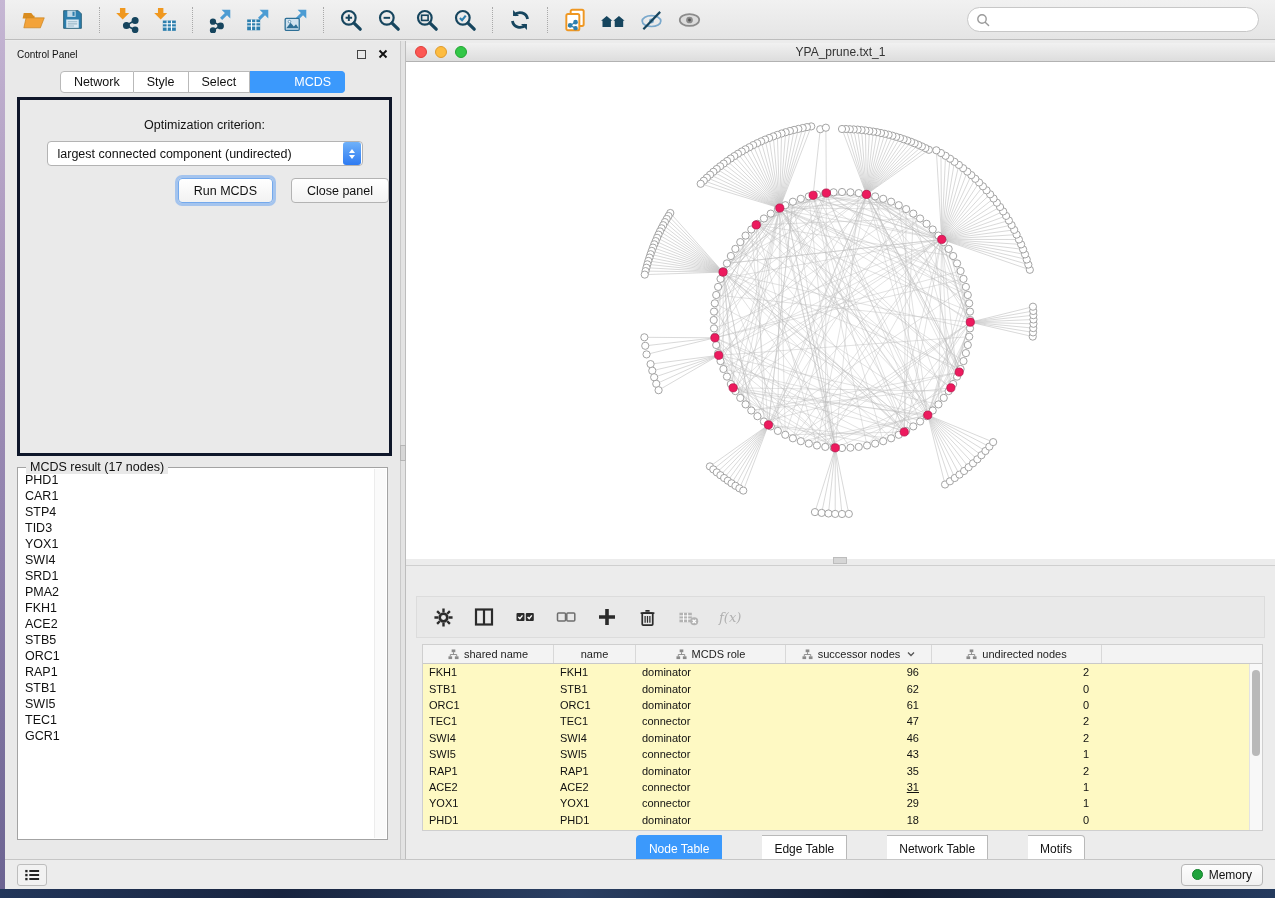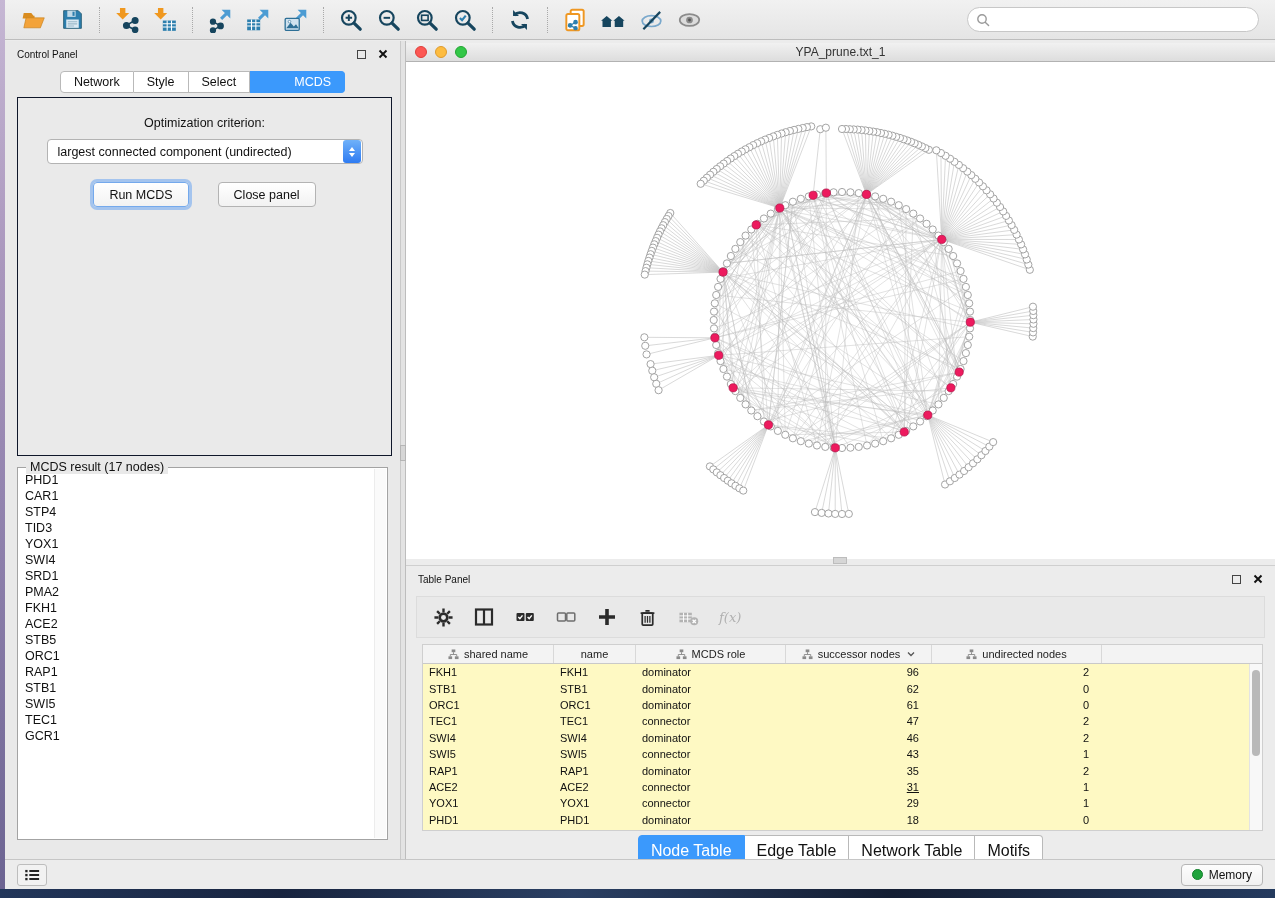--- a/index.html
+++ b/index.html
@@ -32,31 +32,31 @@
   .control-panel { position:absolute; left:0; top:0; width:395px; height:100%; background:#e9e9e9; }
   .panel-header { height:26px; display:flex; align-items:center; padding:0 12px; }
   .panel-title { font-size:10px; color:#111; }
   .panel-header-icons { margin-left:auto; display:flex; gap:12px; align-items:center; }
   .cp-tabs { display:flex; justify-content:center; margin-top:4px; }
   .seg { background:#fff; border:1px solid #b9b9b9; border-left:none; padding:3px 13px; font-size:12.5px; color:#111; cursor:default; }
   .seg:first-child { border-left:1px solid #b9b9b9; border-radius:4px 0 0 4px; }
   .seg:last-child { border-radius:0 4px 4px 0;padding-left:44px; }
   .seg.active { background:#3b99fc; border-color:#3b99fc; color:#fff; }
   .cp-content { position:absolute; left:12px; right:8px; top:56px; height:359px; background:#eaeaea;
-    border:1px solid #0f172a; }
+    border:3px solid #0f172a; }
   .criterion-label { text-align:center; margin-top:18px; font-size:12.5px; color:#111; }
   .criterion-select { margin:9px auto 0; width:316px; height:25px; background:#fff; border:1px solid #b3b3b3;
     border-radius:4px; display:flex; align-items:center; position:relative; }
   .criterion-value { font-size:12.5px; color:#111; padding-left:10px; flex:1; white-space:nowrap; overflow:hidden; }
   .select-stepper { width:18px; height:23px; margin-right:1px; border-radius:3px;
     background:linear-gradient(#6fb1f9,#2e7bf2); display:flex; flex-direction:column; align-items:center; justify-content:center; gap:2px; }
   .select-stepper i { width:0; height:0; border-left:3.5px solid transparent; border-right:3.5px solid transparent; }
   .select-stepper .up { border-bottom:4px solid #fff; }
   .select-stepper .dn { border-top:4px solid #fff; }
-  .btn-row { display:flex; justify-content:center; gap:29px; margin-top:18px; }
+  .btn-row { display:flex; justify-content:flex-end; gap:18px; margin-top:12px; }
   .btn { height:25px; padding:0 15px; background:linear-gradient(#ffffff,#f2f2f2); border:1px solid #b3b3b3;
     border-radius:4px; font-size:12.5px; color:#111; display:flex; align-items:center; }
   .btn.focused { box-shadow:0 0 0 3px rgba(106,164,240,.55); border-color:#74a9ec; }
 
   .result-box { position:absolute; left:12px; right:12px; top:426px; height:373px; border:1px solid #a3a3a3;
     background:#fff; }
   .result-legend { position:absolute; top:-8px; left:8px; background:#e9e9e9; padding:0 4px; font-size:12.5px; color:#111; }
   .result-list { position:absolute; left:1px; top:4px; right:14px; bottom:1px; overflow:hidden; }
   .mcds-item { font-size:12.5px; line-height:16px; padding-left:6px; color:#111; }
   .result-scroll { position:absolute; top:1px; right:1px; bottom:1px; width:12px; background:#fafafa; border-left:1px solid #ececec; }
@@ -95,21 +95,21 @@
   .th .chev { margin-left:2px; }
   .th-filler { flex:1; border-right:none; }
   .tbody { position:absolute; left:0; right:13px; top:19px; bottom:0; overflow:hidden; }
   .tr { display:flex; height:16.4px; align-items:center; }
   .td { font-size:11px; color:#111; white-space:nowrap; overflow:hidden; }
   .td.left { text-align:left; padding-left:6px; }
   .td.right { text-align:right; padding-right:13px; }
   .tscroll { position:absolute; right:0; top:19px; bottom:0; width:13px; background:#f8f8f8; border-left:1px solid #e3e3e3; }
   .tthumb { position:absolute; left:2px; right:2px; top:6px; height:86px; background:#b9b9b9; border-radius:5px; }
   .tp-tabs { position:absolute; left:0; right:0; top:269px; display:flex; justify-content:center; }
-  .tp-tabs .seg { font-size:16px; padding:6px 12px; }
+  .tp-tabs .seg { font-size:12px; padding:6px 12px;margin-left:40px; }
 
   
   .status-bar { position:absolute; left:0; right:0; bottom:0; height:30px; background:#ececec;
     border-top:1px solid #c6c6c6; display:flex; align-items:center; padding:0 12px; }
   .menu-btn { width:30px; height:22px; border:1px solid #bdbdbd; border-radius:3px; background:#f2f2f2;
     display:flex; align-items:center; justify-content:center; }
   .memory-btn { margin-left:auto; height:22px; border:1px solid #b6b6b6; border-radius:4px;
     background:linear-gradient(#fdfdfd,#f1f1f1); display:flex; align-items:center; gap:6px; padding:0 10px; }
   .memory-dot { width:11px; height:11px; border-radius:50%; background:#1fa33c; border:1px solid #14802c; }
   .memory-label { font-size:12px; color:#111; }
@@ -982,29 +982,20 @@
                 </g>
               </svg>
           </div>
         </div>
 
         <div class="h-splitter">
             <div class="h-grip"></div>
           </div>
 
         <div class="table-panel">
-          <div class="panel-header">
-            <span class="panel-title">Table Panel</span>
-            <span class="panel-header-icons">
-              <span class="mini-square"></span>
-              <svg width="10" height="10" viewBox="0 0 10 10">
-                  <path d="M1.5 1.5l7 7M8.5 1.5l-7 7" stroke="#111" stroke-width="1.9"></path>
-                </svg>
-            </span>
-          </div>
           <div class="tp-toolbar">
             <span class="ticon">
                 <svg width="21" height="21" viewBox="0 0 22 22">
                   <circle cx="11" cy="11" r="4" fill="none" stroke="#2b2b2b" stroke-width="2.8"></circle>
                   <g stroke="#2b2b2b" stroke-width="2.5">
                     <path d="M11 1.5v4M11 16.5v4M1.5 11h4M16.5 11h4M4.3 4.3l2.8 2.8M14.9 14.9l2.8 2.8M17.7 4.3l-2.8 2.8M7.1 14.9l-2.8 2.8"></path>
                   </g>
                 </svg>
               </span>
             <span class="ticon">

